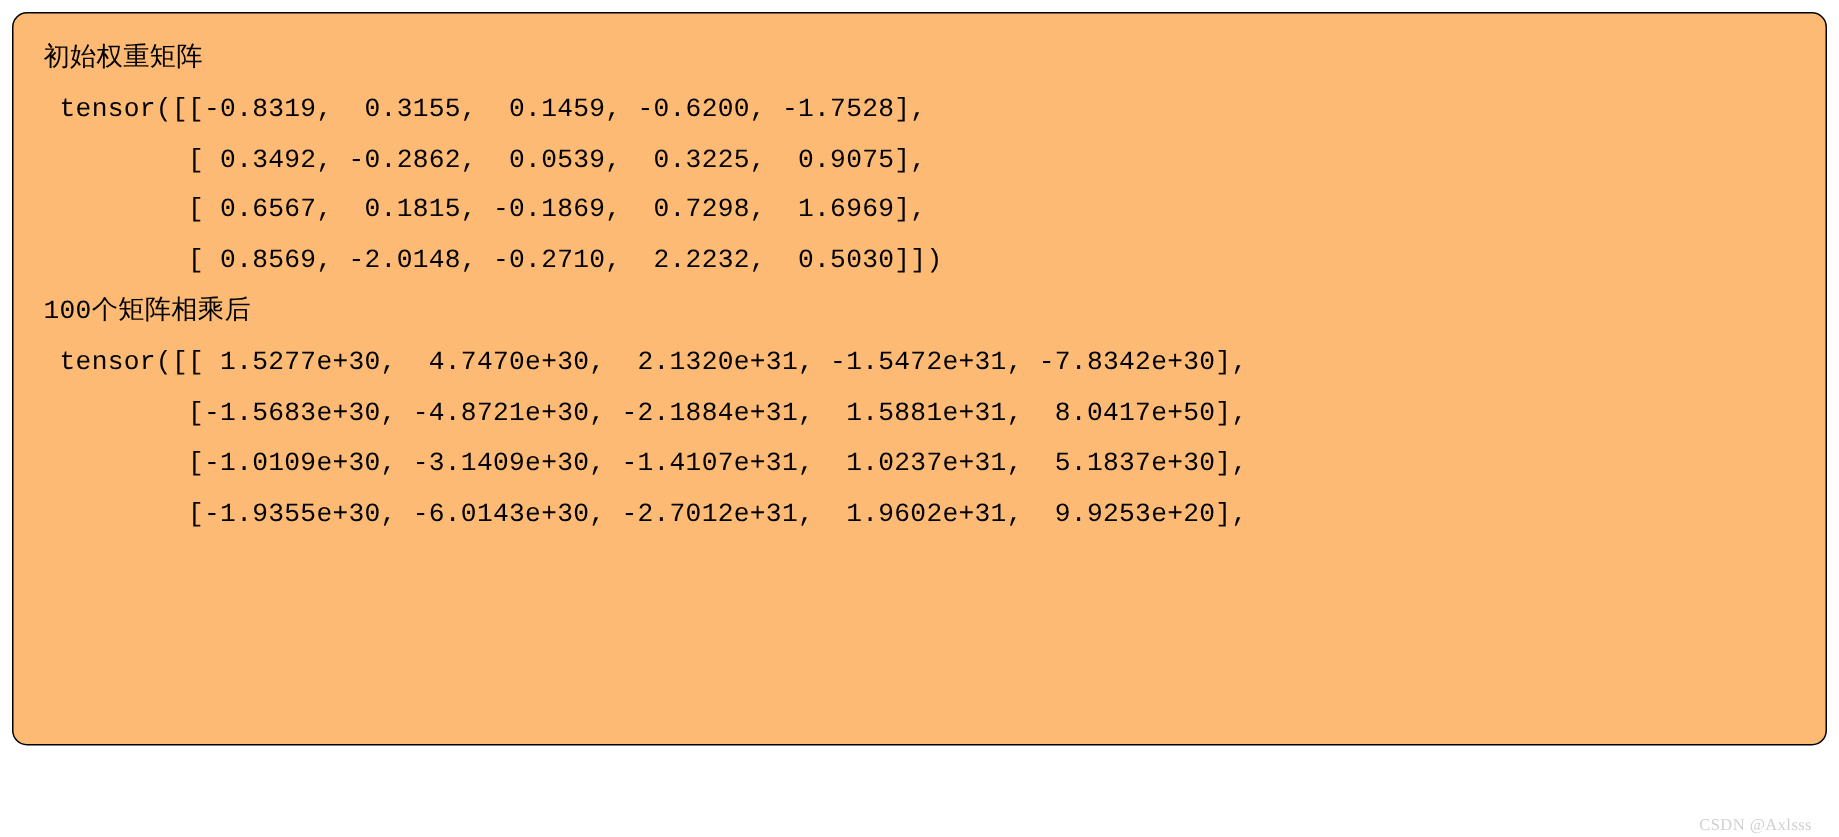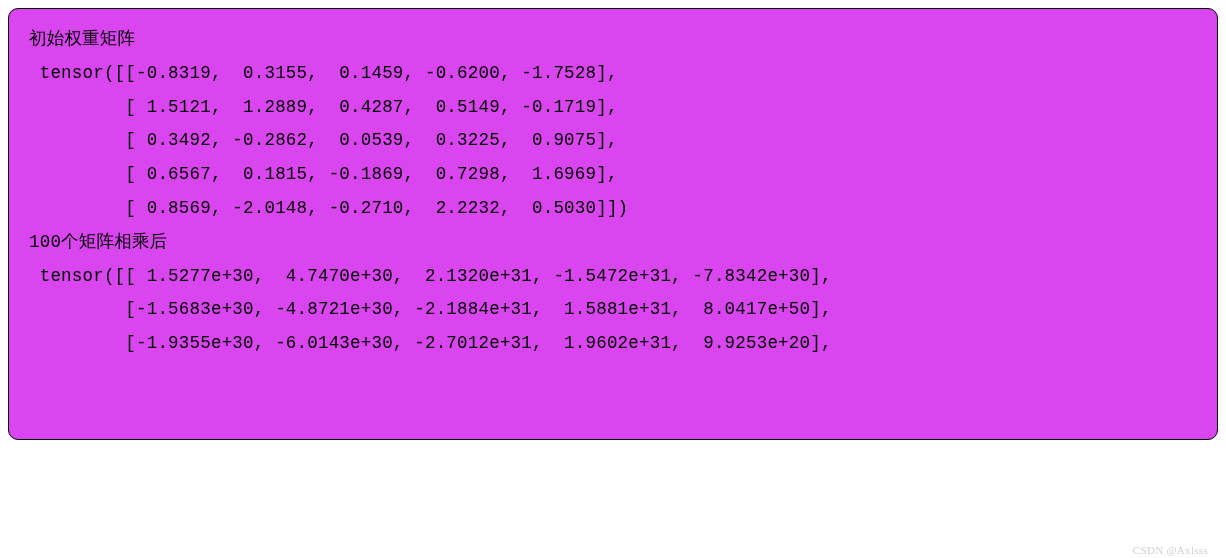--- a/index.html
+++ b/index.html
@@ -12,23 +12,23 @@
       font-family: "SFMono-Regular", Consolas, "Liberation Mono", Menlo, monospace;
       padding: 8px;
       width: 1226px;
       height: 558px;
       position: relative;
     }
     .code-box {
       border: 1.5px solid #000000;
       border-radius: 10px;
       padding: 14px 20px 16px 20px;
-      background: #d946ef;
+      background: #fdba74;
       width: 1210px;
-      height: 432px;
+      height: 489px;
       position: relative;
     }
     .code-line {
       font-size: 17.5px;
       line-height: 33.8px;
       white-space: pre;
       color: #000000;
       letter-spacing: 0.2px;
     }
     .watermark {
@@ -40,23 +40,23 @@
       font-family: Liberation Serif, serif;
       letter-spacing: 0.3px;
     }
   </style>
 </head>
 <body>
 
 <div class="code-box">
   <div class="code-line">初始权重矩阵</div>
   <div class="code-line"> tensor([[-0.8319,  0.3155,  0.1459, -0.6200, -1.7528],</div>
-  <div class="code-line">         [ 1.5121,  1.2889,  0.4287,  0.5149, -0.1719],</div>
   <div class="code-line">         [ 0.3492, -0.2862,  0.0539,  0.3225,  0.9075],</div>
   <div class="code-line">         [ 0.6567,  0.1815, -0.1869,  0.7298,  1.6969],</div>
   <div class="code-line">         [ 0.8569, -2.0148, -0.2710,  2.2232,  0.5030]])</div>
   <div class="code-line">100个矩阵相乘后</div>
   <div class="code-line"> tensor([[ 1.5277e+30,  4.7470e+30,  2.1320e+31, -1.5472e+31, -7.8342e+30],</div>
   <div class="code-line">         [-1.5683e+30, -4.8721e+30, -2.1884e+31,  1.5881e+31,  8.0417e+50],</div>
+  <div class="code-line">         [-1.0109e+30, -3.1409e+30, -1.4107e+31,  1.0237e+31,  5.1837e+30],</div>
   <div class="code-line">         [-1.9355e+30, -6.0143e+30, -2.7012e+31,  1.9602e+31,  9.9253e+20],</div>
 </div>
 
 <div class="watermark">CSDN @Axlsss</div>
 
 </body></html>

